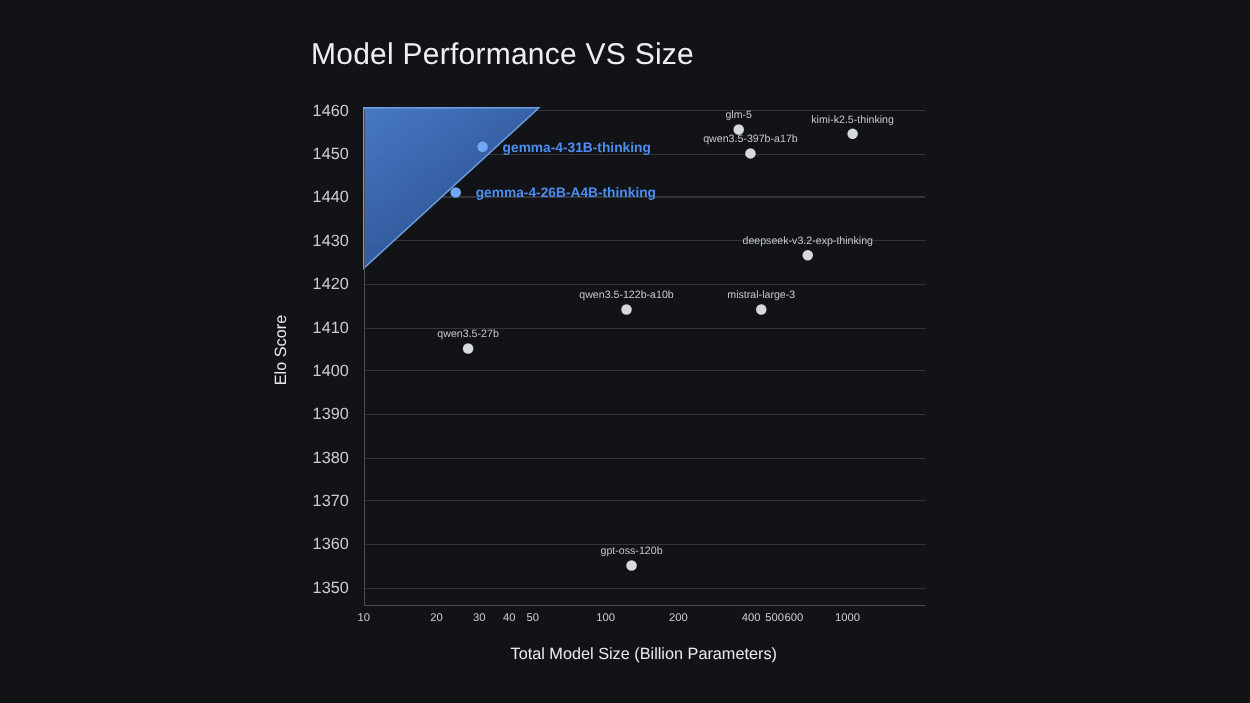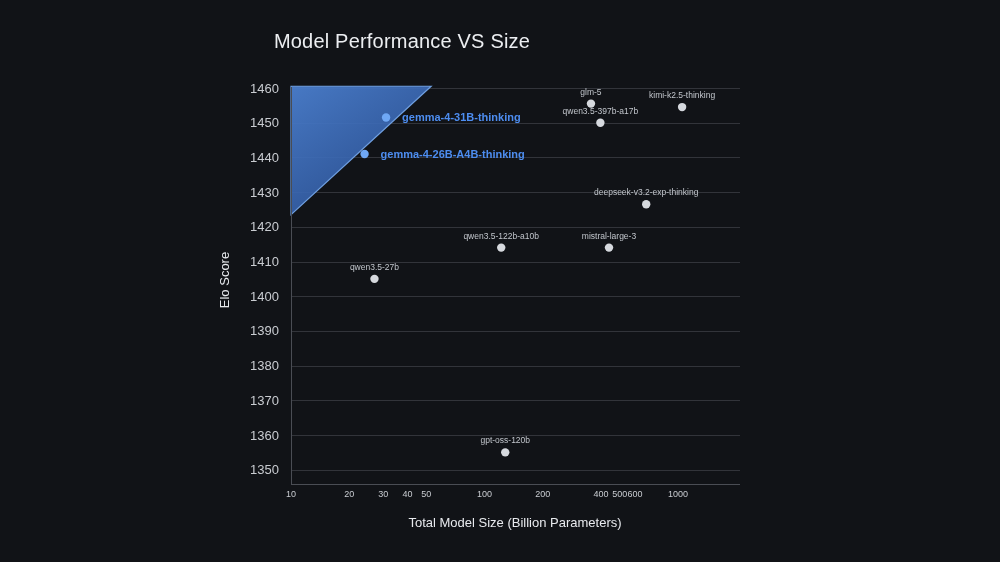--- a/index.html
+++ b/index.html
@@ -16,21 +16,21 @@
     font-family: "Liberation Sans", sans-serif;
     -webkit-font-smoothing: antialiased;
   }
   #chart-title {
     position: absolute;
     left: 0;
     top: 30px;
     width: 804px;
     text-align: center;
     color: #eceef1;
-    font-size: 20px;
+    font-size: 24px;
     font-weight: 400;
     letter-spacing: 0.2px;
   }
   #plot-svg {
     position: absolute;
     left: 0;
     top: 0;
   }
   .ytick-label {
     fill: #c9ccd1;

